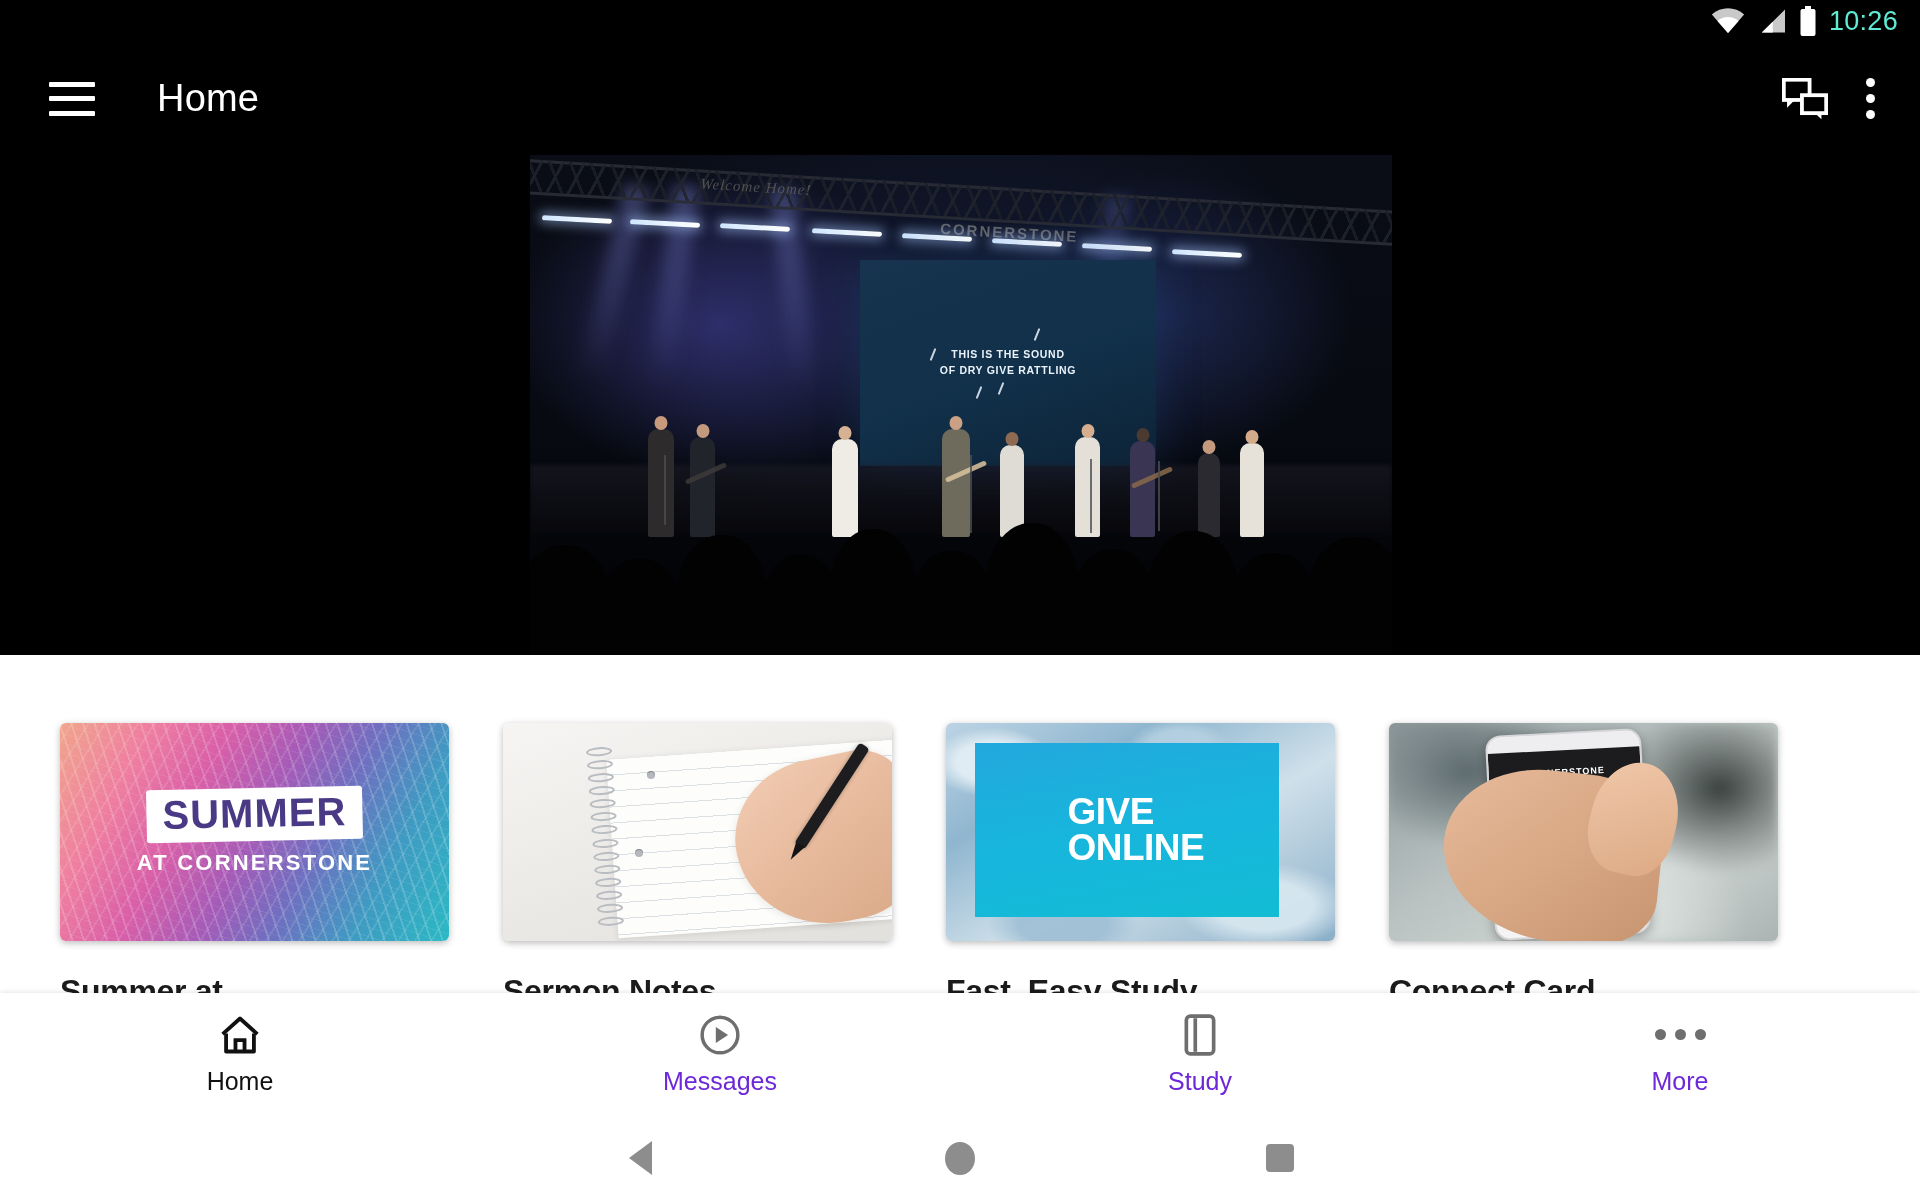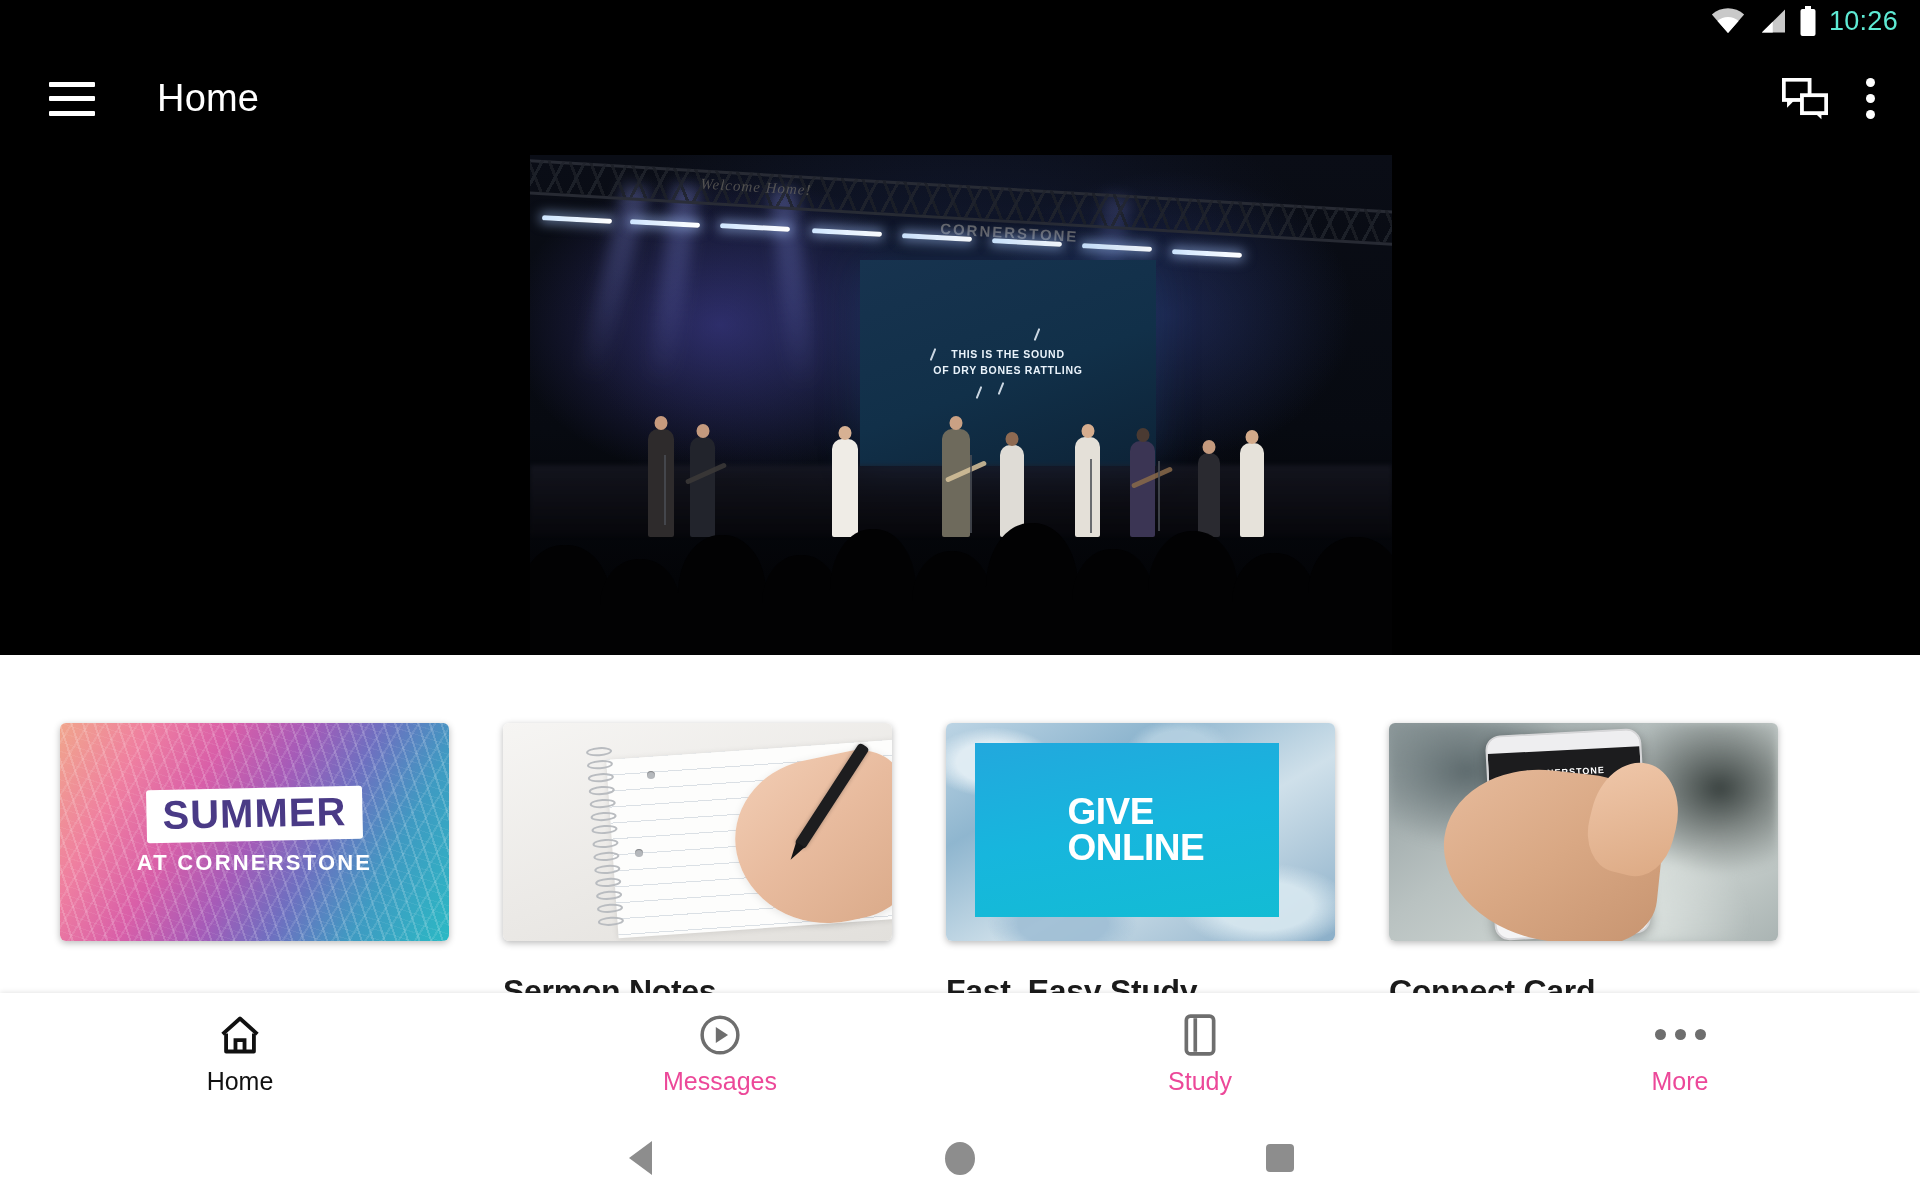--- a/index.html
+++ b/index.html
@@ -163,21 +163,21 @@
     border-radius:46% 36% 30% 54%; transform:rotate(6deg); }
   .cc-thumb { position:absolute; left:52%; top:18%; width:22%; height:52%;
     background:linear-gradient(150deg,#f0c8ab,#dca983); border-radius:50% 50% 40% 40%;
     transform:rotate(14deg); }
 
   
   .bottomnav { position:absolute; left:0; bottom:84px; width:1920px; height:123px;
     background:#fff; display:flex; align-items:center; box-shadow:0 -1px 5px rgba(0,0,0,.10); }
   .navitem { flex:1; display:flex; flex-direction:column; align-items:center;
     justify-content:center; gap:11px; cursor:pointer; }
-  .nav-label { font-size:25px; color:#ec4899; }
+  .nav-label { font-size:25px; color:#6d28d9; }
   .navitem.active .nav-label { color:#111; }
   .navicon { height:42px; display:flex; align-items:center; justify-content:center; }
   .dots3 { display:flex; gap:9px; }
   .dots3 i { width:11px; height:11px; border-radius:50%; background:#6e6e6e; display:block; }
 
   
   .sysnav { position:absolute; left:0; bottom:0; width:1920px; height:84px;
     background:#fff; display:flex; align-items:center; justify-content:center; gap:250px; }
   .sys-btn { cursor:pointer; display:flex; align-items:center; justify-content:center;
     width:70px; height:70px; }
@@ -255,21 +255,21 @@
       <div class="lightbar" style="left:282px; top:75px;  width:70px; transform:rotate(3deg);"></div>
       <div class="lightbar" style="left:372px; top:80px;  width:70px; transform:rotate(3deg);"></div>
       <div class="lightbar" style="left:462px; top:85px;  width:70px; transform:rotate(3deg);"></div>
       <div class="lightbar" style="left:552px; top:90px;  width:70px; transform:rotate(3deg);"></div>
       <div class="lightbar" style="left:642px; top:96px;  width:70px; transform:rotate(3deg);"></div>
 
       <div class="screen">
         <div class="screen-tick" style="left:176px; top:68px; transform:rotate(22deg);"></div>
         <div class="screen-tick" style="left:72px;  top:88px; transform:rotate(22deg);"></div>
         <div class="screen-line" style="top:88px;">THIS IS THE SOUND</div>
-        <div class="screen-line" style="top:104px;">OF DRY BONES RATTLING</div>
+        <div class="screen-line" style="top:104px;">OF DRY GIVE RATTLING</div>
         <div class="screen-tick" style="left:118px; top:126px; transform:rotate(22deg);"></div>
         <div class="screen-tick" style="left:140px; top:122px; transform:rotate(22deg);"></div>
       </div>
 
       <div class="stage-floor"></div>
 
       <div class="person" style="left:118px; width:26px; height:108px; background:#2e2b2c;">
           <span class="p-head" style="background:#c79a7d;"></span>
         </div>
       <div class="person" style="left:160px; width:25px; height:100px; background:#22242c;">
@@ -325,20 +325,21 @@
     <div class="cards">
 
       <div class="card">
         <div class="card-img summer">
           <div class="fronds"></div>
           <div class="summer-wrap">
             <div class="summer-word">SUMMER</div>
             <div class="summer-sub">AT CORNERSTONE</div>
           </div>
         </div>
+        <div class="card-title">Summer at</div>
       </div>
 
       <div class="card">
         <div class="card-img notes">
           <div class="nb-page">
               <div class="nb-rules"></div>
             </div>
           <div class="nb-spiral">
             <div class="nb-coil" style="top:2%;"></div>
               <div class="nb-coil" style="top:9%;"></div>

